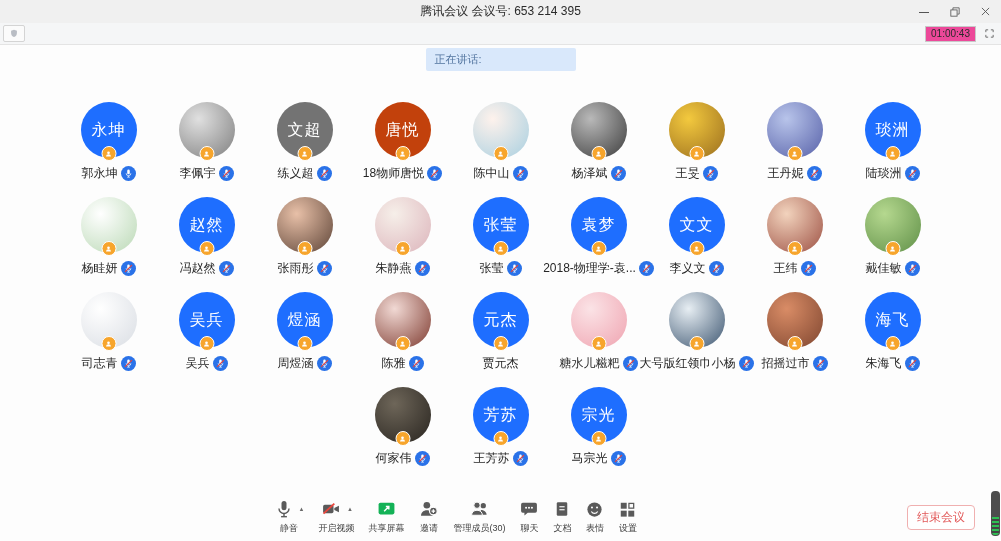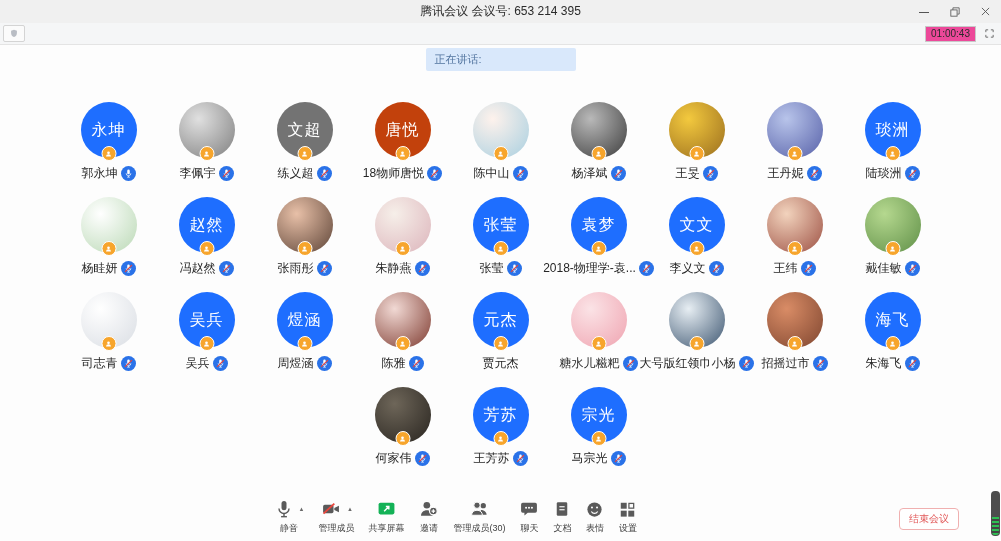--- a/index.html
+++ b/index.html
@@ -35,22 +35,22 @@
   .pname{font-size:12px;color:#262626;}
   .mic{display:inline-flex;width:15px;height:15px;border-radius:50%;background:#2a72e8;
        align-items:center;justify-content:center;margin-left:3px;flex:none;}
   .toolbar{position:absolute;left:0;right:0;bottom:0;height:46px;background:#fdfdfd;}
   .tools{display:flex;justify-content:center;margin-top:2px;transform:translateX(-45px);}
   .tool{display:flex;flex-direction:column;align-items:center;padding:0 7px;}
   .tool-top{height:24px;display:flex;align-items:center;gap:5px;}
   .tool-icon{display:flex;align-items:center;justify-content:center;}
   .caret{font-size:6px;color:#6a6a6a;line-height:1;}
   .tool-label{font-size:9px;color:#3f3f3f;margin-top:1px;}
-  .end-btn{position:absolute;right:42px;bottom:11px;background:#fff;
-           border:1px solid #f0b0b0;color:#e25a5a;font-size:10px;
+  .end-btn{position:absolute;right:26px;bottom:11px;background:#fff;
+           border:1px solid #f0b0b0;color:#e25a5a;font-size:12px;
            padding:3px 9px;border-radius:4px;font-family:inherit;}
   .vol-meter{position:absolute;right:1px;bottom:5px;width:9px;height:45px;
              border-radius:4px;background:#4d4d4d;overflow:hidden;}
   .vol-fill{position:absolute;bottom:1px;left:1px;right:1px;height:40%;
             background:repeating-linear-gradient(to top,#2ebf52 0 2px,#454545 2px 4px);
             border-radius:0 0 3px 3px;}
 </style>
 </head>
 <body>
 
@@ -837,21 +837,21 @@
     <div class="tool-top">
       <span class="tool-icon">
             <svg width="22" height="20" viewBox="0 0 24 24">
               <rect x="2.5" y="7" width="12.5" height="10" rx="2" fill="#5a5a5a"></rect>
               <path d="M16 10.8L21.5 8v8l-5.5-2.8z" fill="#5a5a5a"></path>
               <line x1="3" y1="17.5" x2="16" y2="5.5" stroke="#e8453c" stroke-width="2.2"></line>
             </svg>
           </span>
       <span class="caret">▲</span>
     </div>
-    <span class="tool-label">管理成员</span>
+    <span class="tool-label">开启视频</span>
   </div>
 
   <div class="tool">
     <div class="tool-top">
       <span class="tool-icon">
             <svg width="21" height="20" viewBox="0 0 24 24">
               <rect x="2.5" y="4.5" width="19" height="14" rx="2.2" fill="#14b257"></rect>
               <path d="M9.2 14.6L14.8 9M14.8 12.6V9h-3.6" stroke="#fff" stroke-width="1.7" fill="none"></path>
             </svg>
           </span>

